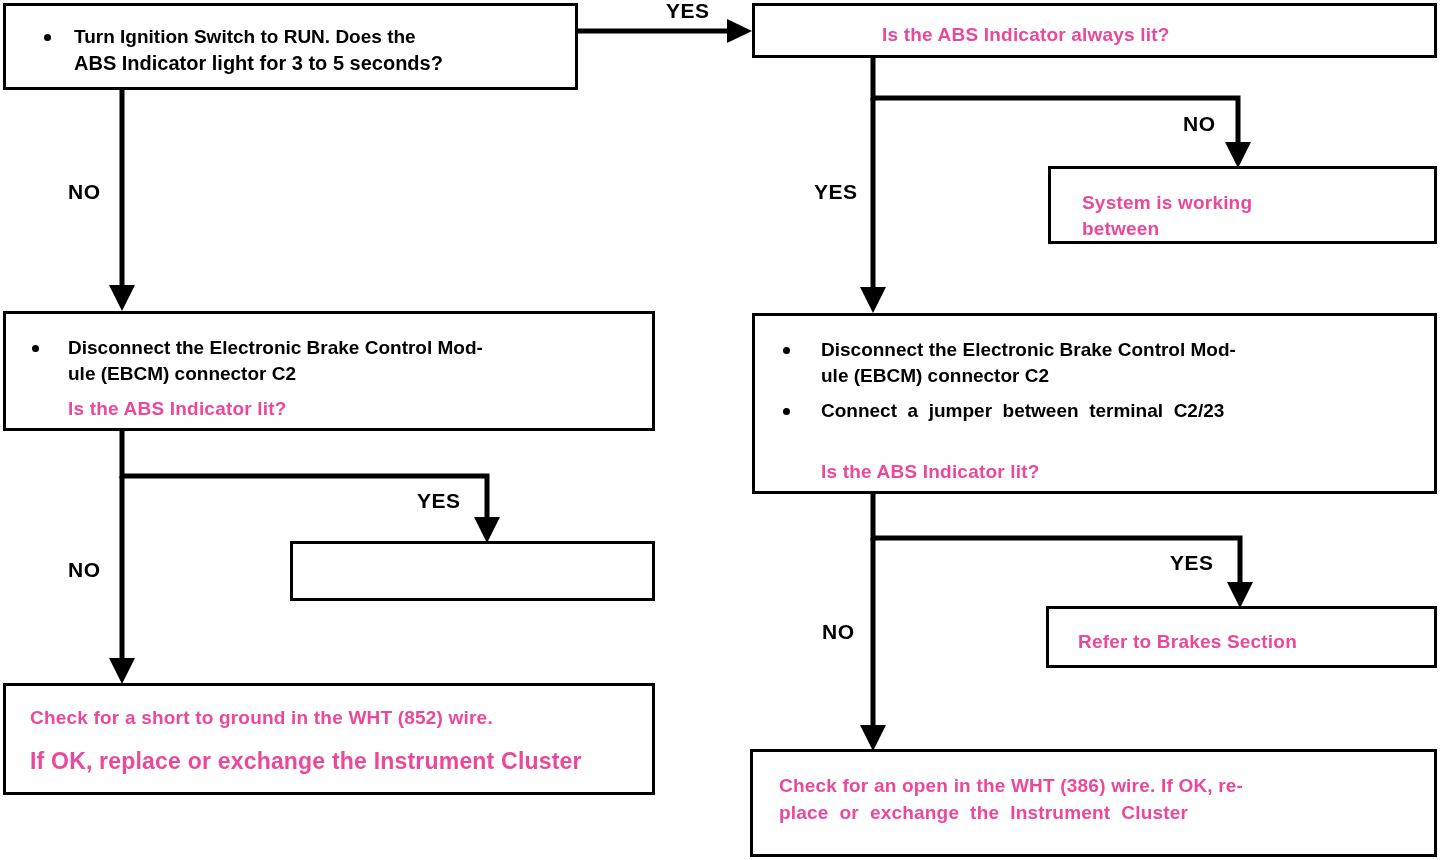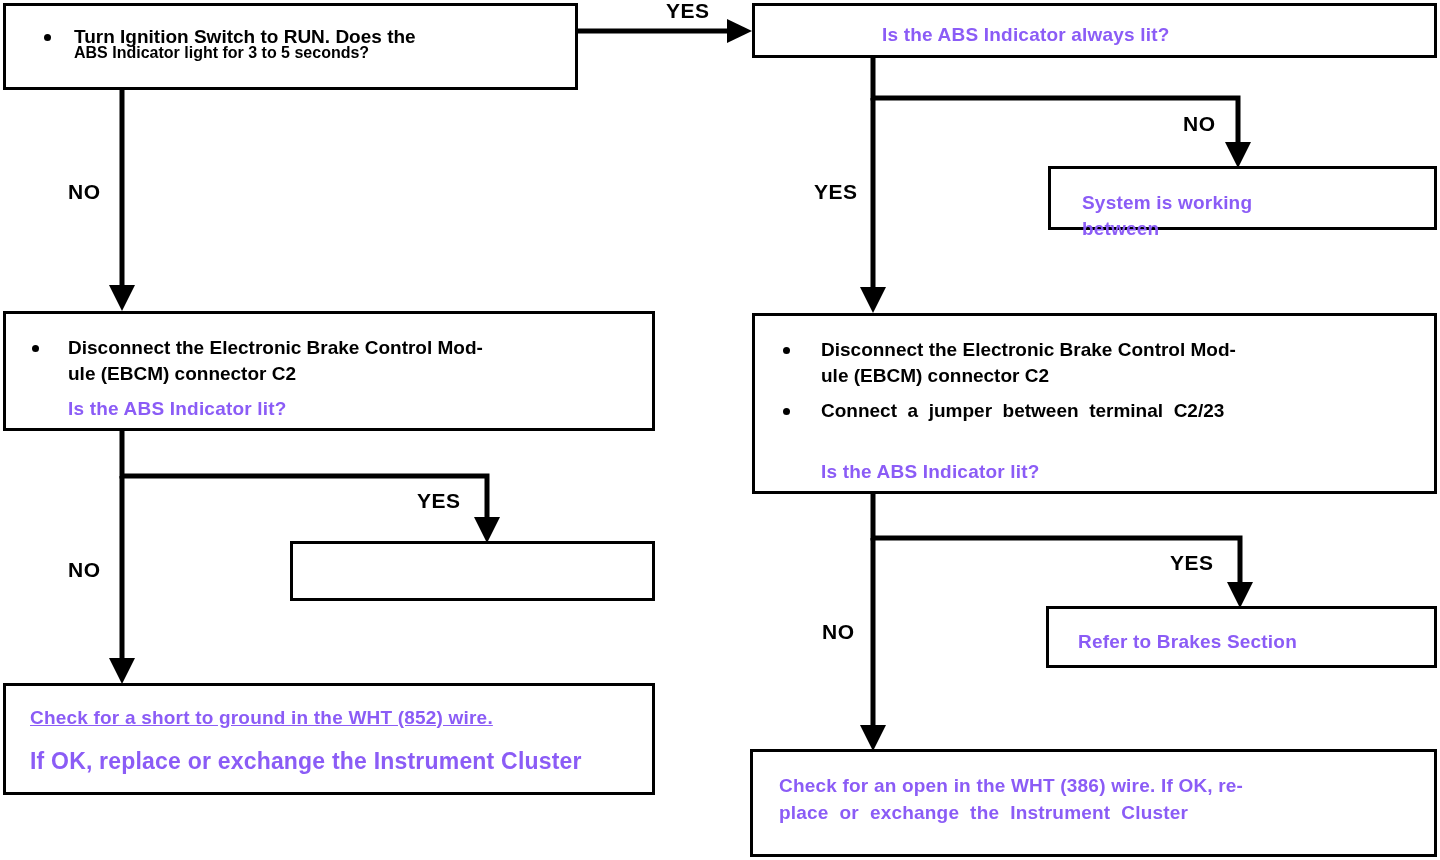--- a/index.html
+++ b/index.html
@@ -24,21 +24,21 @@
   }
   .node-inner {
     position: relative;
     width: 100%;
     height: 100%;
   }
   .txt {
     position: absolute;
     font-family: "Liberation Sans", sans-serif;
     font-weight: bold;
-    color: #8b5cf6;
+    color: #ec4899;
     letter-spacing: 0.2px;
     white-space: pre;
     line-height: 1.30;
     text-align: right;
   }
   .bullet-dot {
     position: absolute;
     width: 7px;
     height: 7px;
     background: #000000;
@@ -124,31 +124,31 @@
   <div class="edge-label" style="left:68px; top:558px;">NO</div>
 
   <div class="edge-label" style="left:1170px; top:551px;">YES</div>
 
   <div class="edge-label" style="left:822px; top:620px;">NO</div>
 
   <div class="node" style="left:3px; top:3px; width:575px; height:87px;">
     <div class="node-inner">
       <span class="bullet-dot" style="left:34px; top:24px;"></span>
       <span class="bullet-text" style="left:64px; top:14px; font-size:19px;">Turn Ignition Switch to RUN. Does the</span>
-      <span class="bullet-text" style="left:64px; top:32px; font-size:16px;">ABS Indicator light for 3 to 5 seconds?</span>
+      <span class="bullet-text" style="left:64px; top:40px; font-size:20px;">ABS Indicator light for 3 to 5 seconds?</span>
     </div>
   </div>
 
   <div class="node" style="left:752px; top:3px; width:685px; height:55px;">
     <div class="node-inner">
       <span class="txt" style="left:123px; top:13px; font-size:19px;">Is the ABS Indicator always lit?</span>
     </div>
   </div>
 
-  <div class="node" style="left:1048px; top:166px; width:389px; height:64px;">
+  <div class="node" style="left:1048px; top:166px; width:389px; height:78px;">
     <div class="node-inner">
       <span class="txt" style="left:27px; top:18px; font-size:19px;">System is working</span>
       <span class="txt" style="left:27px; top:44px; font-size:19px;">between</span>
     </div>
   </div>
 
   <div class="node" style="left:3px; top:311px; width:652px; height:120px;">
     <div class="node-inner">
       <span class="bullet-dot" style="left:22px; top:27px;"></span>
       <span class="bullet-text" style="left:58px; top:17px; font-size:19px;">Disconnect the Electronic Brake Control Mod-</span>
@@ -177,21 +177,21 @@
   </div>
 
   <div class="node" style="left:1046px; top:606px; width:391px; height:62px;">
     <div class="node-inner">
       <span class="txt" style="left:25px; top:17px; font-size:19px;">Refer to Brakes Section</span>
     </div>
   </div>
 
   <div class="node" style="left:3px; top:683px; width:652px; height:112px;">
     <div class="node-inner">
-      <span class="txt" style="left:20px; top:16px; font-size:19px;text-decoration:underline;">Check for a short to ground in the WHT (852) wire.</span>
+      <span class="txt" style="left:20px; top:16px; font-size:19px;">Check for a short to ground in the WHT (852) wire.</span>
       <span class="txt" style="left:20px; top:35px; font-size:23px;margin-top:22px;">If OK, replace or exchange the Instrument Cluster</span>
     </div>
   </div>
 
   <div class="node" style="left:750px; top:749px; width:687px; height:108px;">
     <div class="node-inner">
       <span class="txt" style="left:22px; top:18px; font-size:19px;">Check for an open in the WHT (386) wire. If OK, re-</span>
       <span class="txt" style="left:22px; top:45px; font-size:19px;">place  or  exchange  the  Instrument  Cluster</span>
     </div>
   </div>

